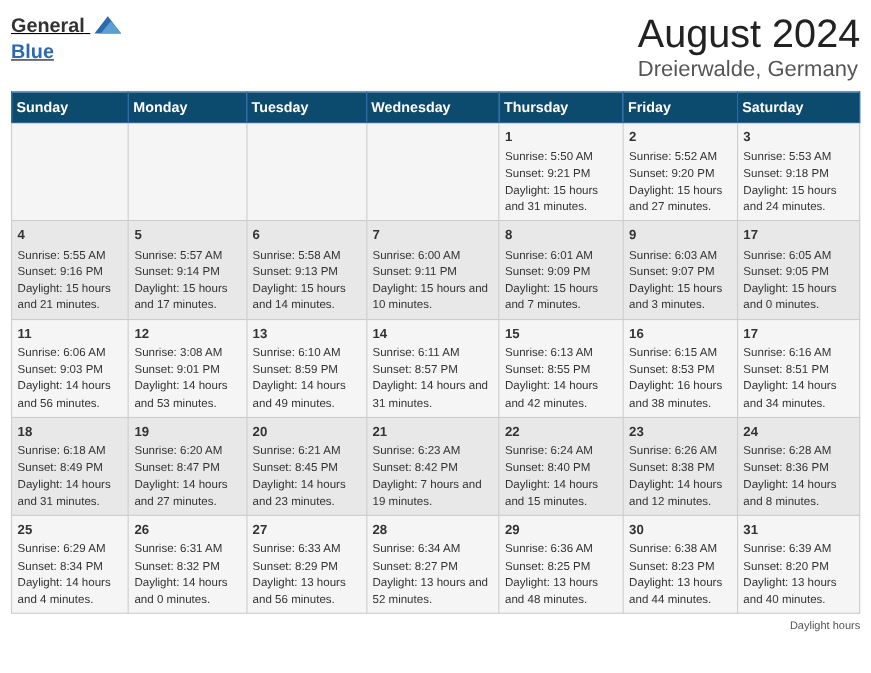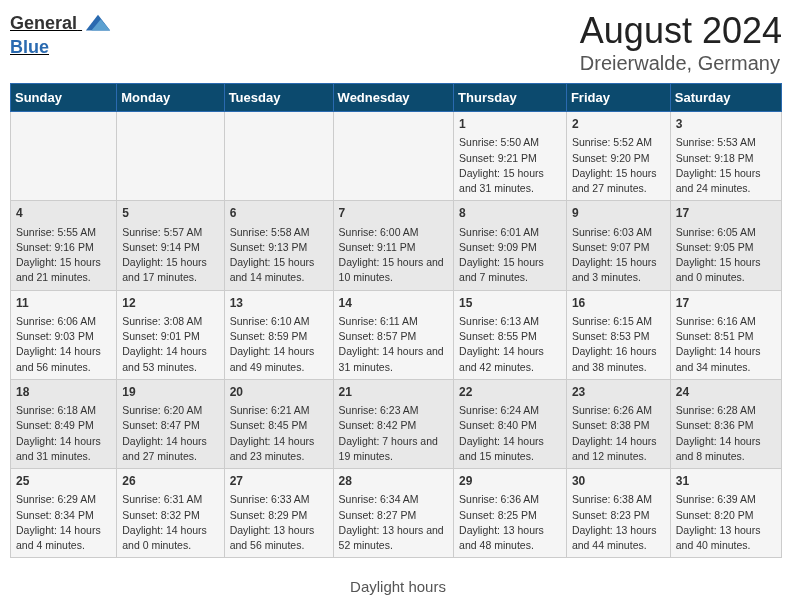--- a/index.html
+++ b/index.html
@@ -81,24 +81,24 @@
     .day-number {
       font-weight: bold;
       font-size: 12px;
       display: block;
       margin-bottom: 2px;
     }
     .empty {
       background-color: #f5f5f5;
     }
     .footer {
-      margin-top: 20px;
-      font-size: 15px;
+      margin-top: 6px;
+      font-size: 10px;
       color: #555;
-      text-align: center;
+      text-align: right;
       padding-left: 4px;
     }
   </style>
 </head>
 <body>
 
 <div class="header">
   <div class="logo">
     <div>
       <div class="logo-text">

